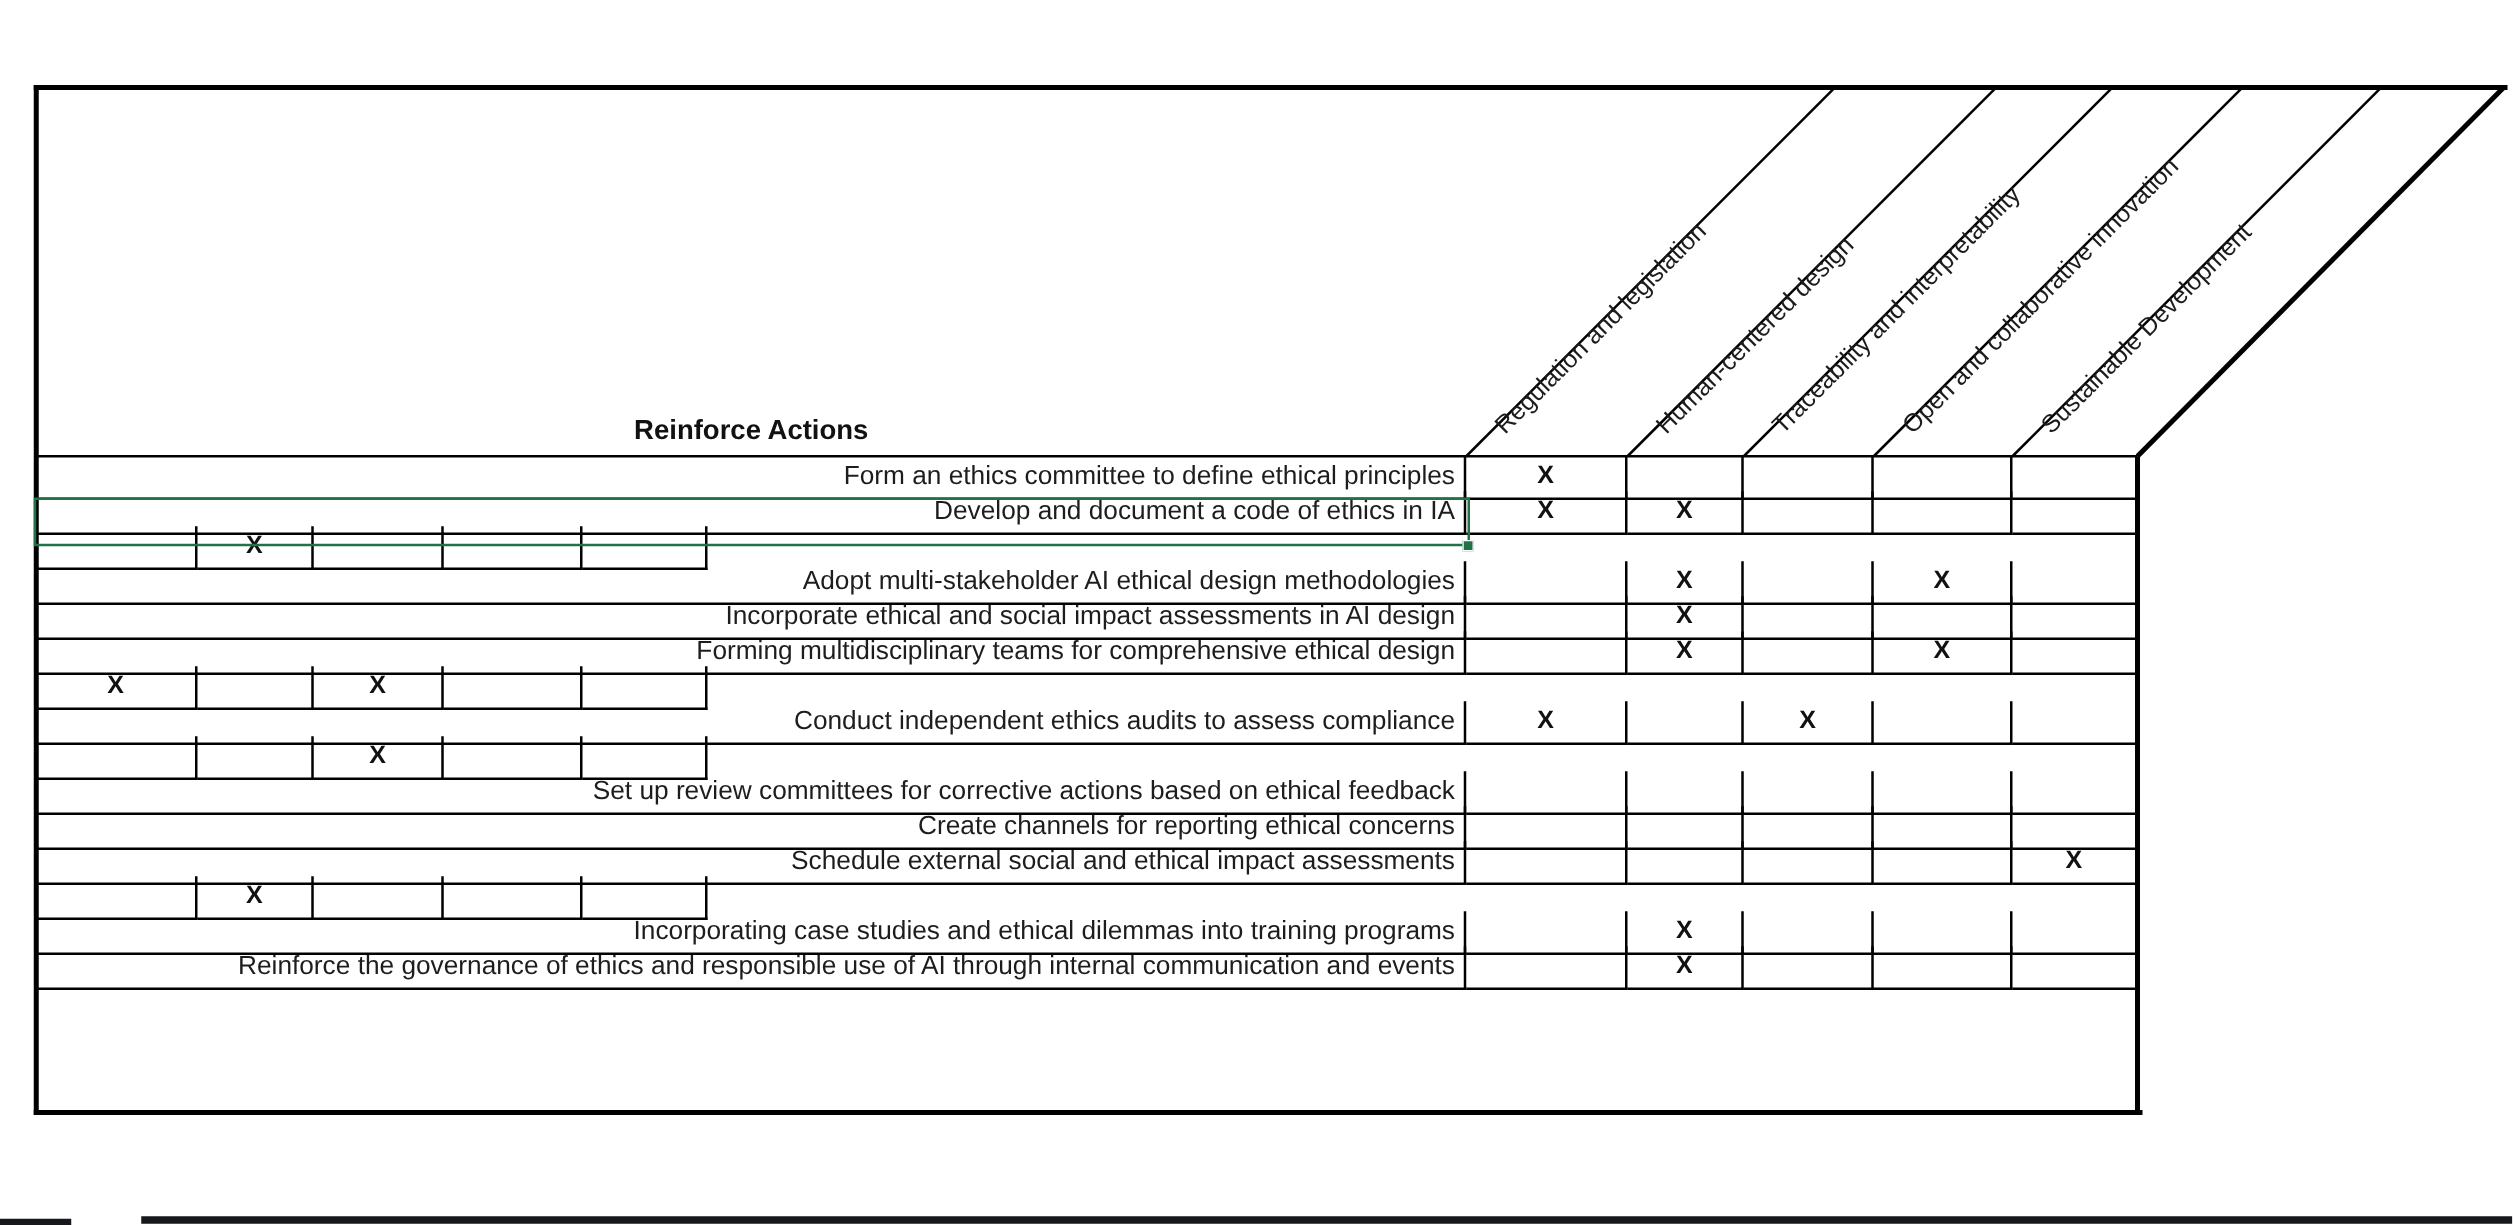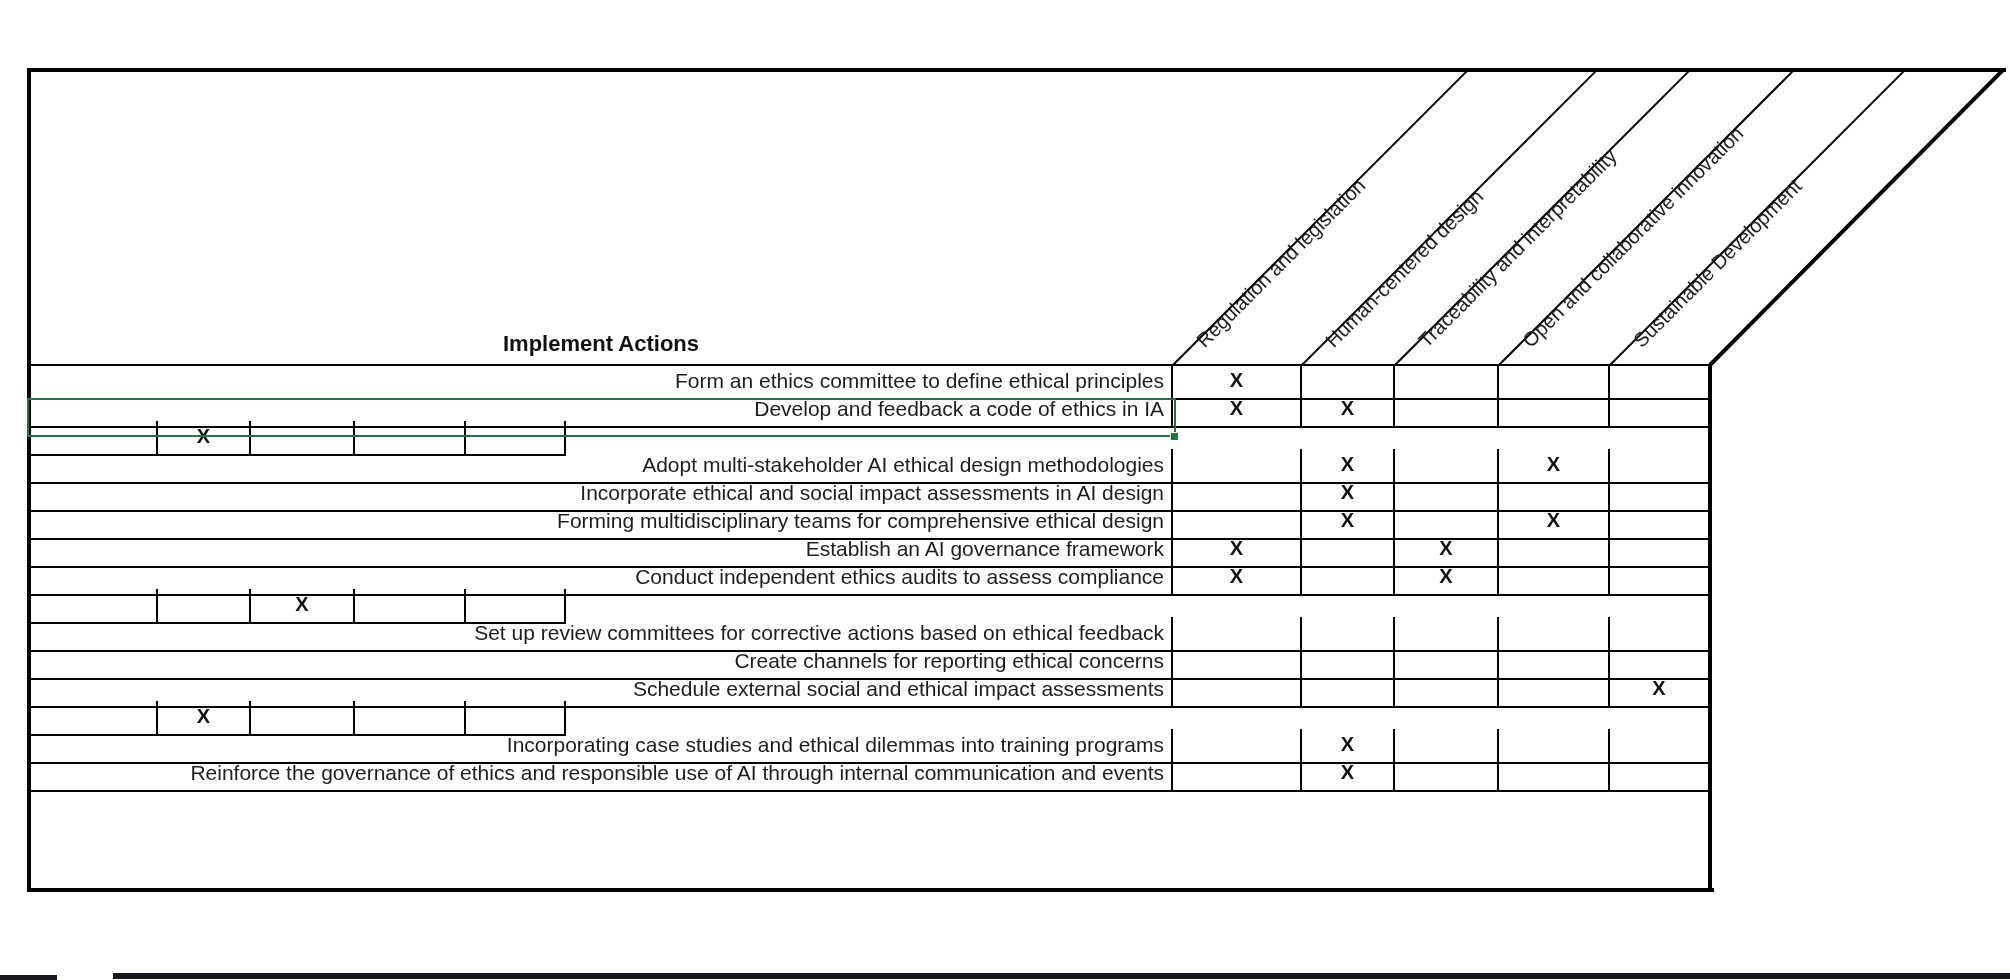--- a/index.html
+++ b/index.html
@@ -56,33 +56,33 @@
       <div class="diag" style="left: 1610px; top: 364px; width: 417px;"></div>
     </div>
   <div id="headers">
       <div class="hdr-label" style="left: 1209px; top: 327px;">Regulation and legislation</div>
       <div class="hdr-label" style="left: 1338px; top: 327px;">Human-centered design</div>
       <div class="hdr-label" style="left: 1431px; top: 327px;">Traceability and interpretability</div>
       <div class="hdr-label" style="left: 1535px; top: 327px;">Open and collaborative innovation</div>
       <div class="hdr-label" style="left: 1646px; top: 327px;">Sustainable Development</div>
     </div>
 
-  <div class="corner">Implement Actions</div>
+  <div class="corner">Reinforce Actions</div>
 
   <div id="rows">
       <div class="row">
         <div class="cell label-cell">Form an ethics committee to define ethical principles</div>
         <div class="cell mark-cell" style="width: 129px;">X</div>
         <div class="cell mark-cell" style="width: 93px;"></div>
         <div class="cell mark-cell" style="width: 104px;"></div>
         <div class="cell mark-cell" style="width: 111px;"></div>
         <div class="cell mark-cell" style="width: 100px;"></div>
       </div>
       <div class="row">
-        <div class="cell label-cell">Develop and feedback a code of ethics in IA</div>
+        <div class="cell label-cell">Develop and document a code of ethics in IA</div>
         <div class="cell mark-cell" style="width: 129px;">X</div>
         <div class="cell mark-cell" style="width: 93px;">X</div>
         <div class="cell mark-cell" style="width: 104px;"></div>
         <div class="cell mark-cell" style="width: 111px;"></div>
         <div class="cell mark-cell" style="width: 100px;"></div>
       </div>
       <div class="row">
         <div class="cell mark-cell" style="width: 129px;"></div>
         <div class="cell mark-cell" style="width: 93px;">X</div>
         <div class="cell mark-cell" style="width: 104px;"></div>
@@ -107,21 +107,20 @@
       </div>
       <div class="row">
         <div class="cell label-cell">Forming multidisciplinary teams for comprehensive ethical design</div>
         <div class="cell mark-cell" style="width: 129px;"></div>
         <div class="cell mark-cell" style="width: 93px;">X</div>
         <div class="cell mark-cell" style="width: 104px;"></div>
         <div class="cell mark-cell" style="width: 111px;">X</div>
         <div class="cell mark-cell" style="width: 100px;"></div>
       </div>
       <div class="row">
-        <div class="cell label-cell">Establish an AI governance framework</div>
         <div class="cell mark-cell" style="width: 129px;">X</div>
         <div class="cell mark-cell" style="width: 93px;"></div>
         <div class="cell mark-cell" style="width: 104px;">X</div>
         <div class="cell mark-cell" style="width: 111px;"></div>
         <div class="cell mark-cell" style="width: 100px;"></div>
       </div>
       <div class="row">
         <div class="cell label-cell">Conduct independent ethics audits to assess compliance</div>
         <div class="cell mark-cell" style="width: 129px;">X</div>
         <div class="cell mark-cell" style="width: 93px;"></div>

